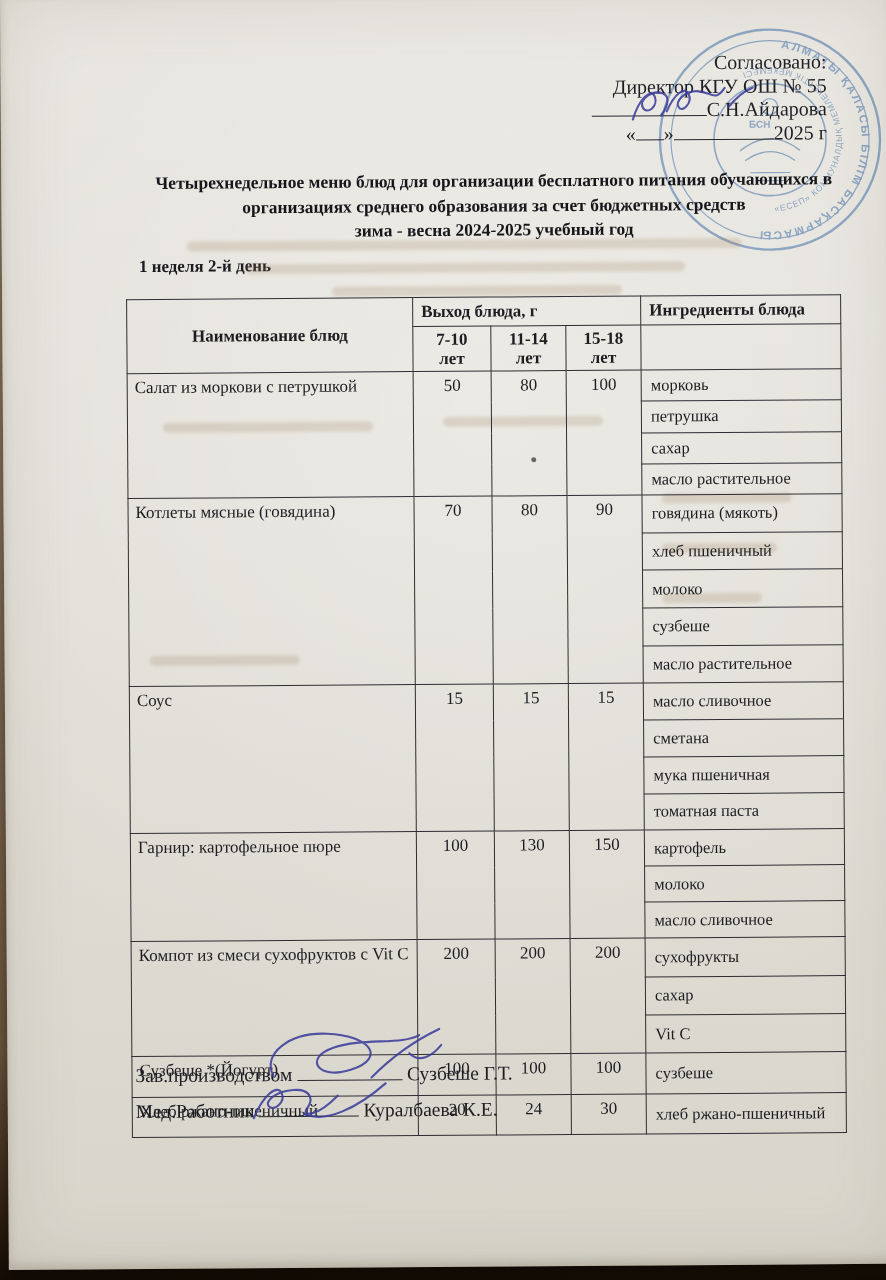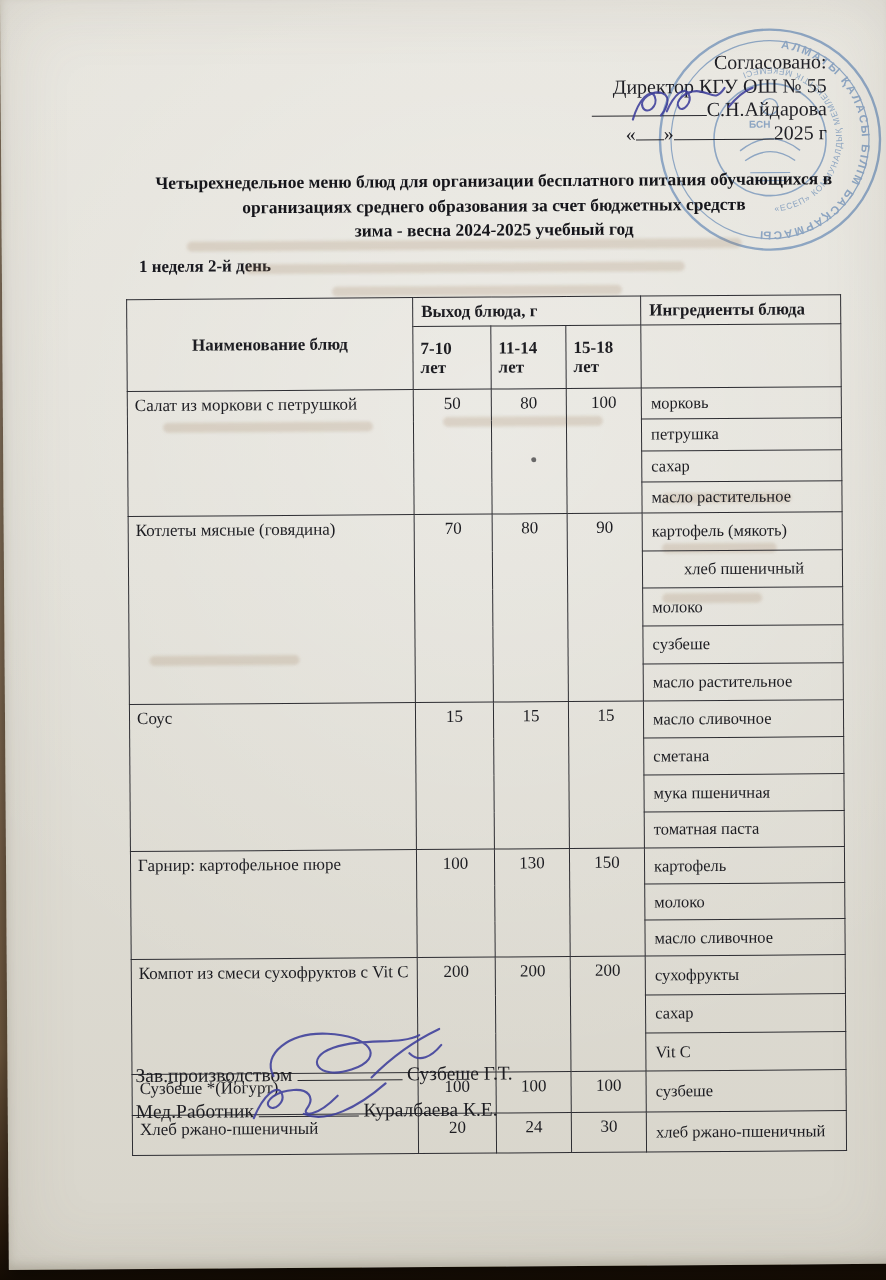--- a/index.html
+++ b/index.html
@@ -36,21 +36,21 @@
   
   .menu-table {
     position:absolute; left:124px; top:300px; width:714px;
     border-collapse:collapse; table-layout:fixed; color:#1d1d22;
   }
   .menu-table td, .menu-table th { border:1.6px solid #2e2e33; }
   .menu-table th { font-weight:bold; font-size:17px; }
   .th-name { text-align:center; vertical-align:middle; }
   .th-output { text-align:left; vertical-align:middle; padding:2px 8px; height:24px; }
   .th-ing { text-align:left; vertical-align:middle; padding:2px 8px; height:24px; }
-  .th-age { text-align:left; vertical-align:top; padding:12px 7px; line-height:19px; height:36px; font-size:16.5px; }
+  .th-age { text-align:center; vertical-align:top; padding:3px 7px; line-height:19px; height:36px; font-size:16.5px; }
   td.dish { vertical-align:top; text-align:left; padding:4px 7px; font-size:17px; }
   td.portion { vertical-align:top; text-align:center; padding-top:4px; font-size:17px; }
   td.ingredient { font-size:16.5px; padding:2px 6px 2px 9px; vertical-align:middle; text-align:left; }
   
   .ghost { position:absolute; background:rgba(148,116,82,0.20); filter:blur(1.5px); border-radius:5px; height:10px; }
   .dot-artifact { position:absolute; left:528px; top:461px; width:5px; height:5px; background:#3c3c3e; border-radius:50%; opacity:0.75; }
   
   .sig-row { position:absolute; left:128px; font-size:19.5px; color:#1d1d22; white-space:nowrap; }
   .sig-row1 { top:1066px; } .sig-row2 { top:1102px; }
   .ink { position:absolute; }
@@ -156,24 +156,24 @@
             <td class="ingredient" style="height: 26.3px;">сахар</td>
           </tr>
           <tr>
             <td class="ingredient" style="height: 26.3px;">масло растительное</td>
           </tr>
           <tr>
             <td class="dish" rowspan="5">Котлеты мясные (говядина)</td>
             <td class="portion" rowspan="5">70</td>
             <td class="portion" rowspan="5">80</td>
             <td class="portion" rowspan="5">90</td>
-            <td class="ingredient" style="height: 32.6px;">картофель (мякоть)</td>
-          </tr>
-          <tr>
-            <td class="ingredient" style="height: 32.6px; text-align: center;">хлеб пшеничный</td>
+            <td class="ingredient" style="height: 32.6px;">говядина (мякоть)</td>
+          </tr>
+          <tr>
+            <td class="ingredient" style="height: 32.6px;">хлеб пшеничный</td>
           </tr>
           <tr>
             <td class="ingredient" style="height: 32.6px;">молоко</td>
           </tr>
           <tr>
             <td class="ingredient" style="height: 32.6px;">сузбеше</td>
           </tr>
           <tr>
             <td class="ingredient" style="height: 32.6px;">масло растительное</td>
           </tr>

